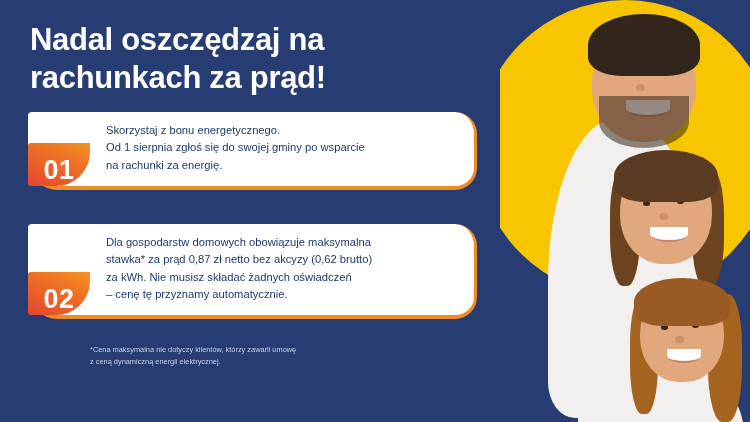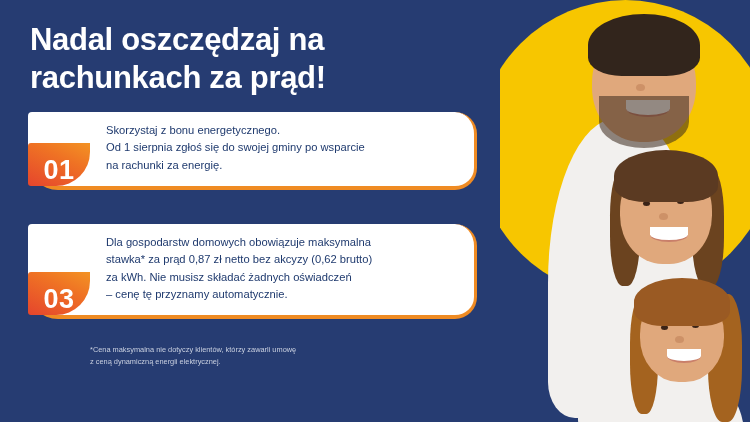--- a/index.html
+++ b/index.html
@@ -244,21 +244,21 @@
     <div class="card-shell">
       <div class="badge">01</div>
       <div class="card-text">Skorzystaj z bonu energetycznego.
 Od 1 sierpnia zgłoś się do swojej gminy po wsparcie
 na rachunki za energię.</div>
     </div>
   </div>
 
   <div class="card" id="card-2">
     <div class="card-shell">
-      <div class="badge">03</div>
+      <div class="badge">02</div>
       <div class="card-text">Dla gospodarstw domowych obowiązuje maksymalna
 stawka* za prąd 0,87 zł netto bez akcyzy (0,62 brutto)
 za kWh. Nie musisz składać żadnych oświadczeń
 – cenę tę przyznamy automatycznie.</div>
     </div>
   </div>
 
   <div class="footnote">*Cena maksymalna nie dotyczy klientów, którzy zawarli umowę
 z ceną dynamiczną energii elektrycznej.</div>
 

